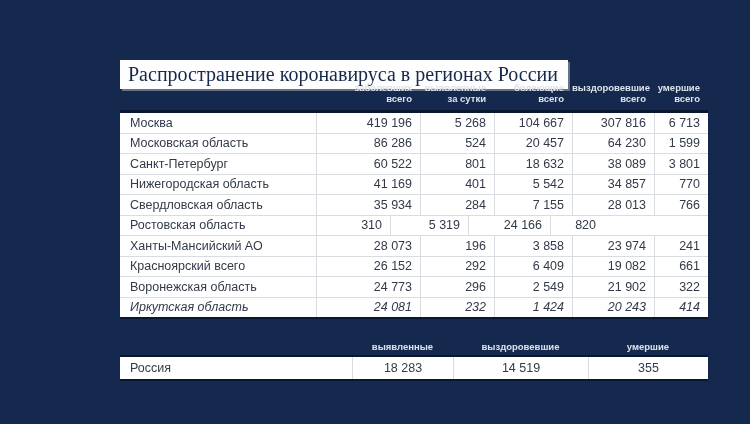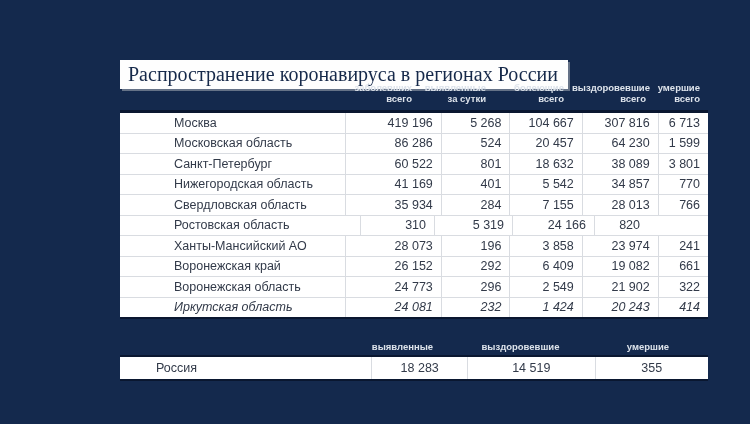--- a/index.html
+++ b/index.html
@@ -13,33 +13,33 @@
   .rt-header{position:absolute;left:120px;top:82px;width:588px;display:flex;align-items:flex-end;}
   .hcell{font-size:9.5px;font-weight:bold;color:#dde3eb;text-align:right;line-height:11px;
          padding:0 8px 4px 0;white-space:pre-line;box-sizing:border-box;}
   .rt-body{position:absolute;left:120px;top:110px;width:588px;background:#fff;
            border-top:3px solid #0a1730;border-bottom:2px solid #0a1730;box-sizing:content-box;}
   .row{display:flex;height:19.5px;align-items:stretch;border-bottom:1px solid #d9dce1;
        font-size:12.5px;color:#323a49;}
   .row:last-child{border-bottom:none;font-style:italic;}
   .cell{box-sizing:border-box;display:flex;align-items:center;justify-content:flex-end;
         padding-right:8px;border-left:1px solid #d9dce1;}
-  .cell.region{justify-content:flex-start;padding-left:10px;padding-right:0;border-left:none;margin-left:44px;}
+  .cell.region{justify-content:flex-start;padding-left:10px;padding-right:0;border-left:none;}
   .w-region{width:196px;box-sizing:border-box;}
   .w0{width:104px;}.w1{width:74px;}.w2{width:78px;}.w3{width:82px;}.w4{width:54px;}
   
   .bt-header{position:absolute;left:120px;top:341px;width:588px;display:flex;}
   .bh{font-size:9.5px;font-weight:bold;color:#dde3eb;text-align:center;line-height:11px;
       padding-bottom:3px;box-sizing:border-box;}
   .bt-body{position:absolute;left:120px;top:355px;width:588px;background:#fff;
            border-top:2px solid #0a1730;border-bottom:2px solid #0a1730;}
   .brow{display:flex;height:22px;align-items:stretch;font-size:12.5px;color:#323a49;}
   .bcell{box-sizing:border-box;display:flex;align-items:center;justify-content:center;
          border-left:1px solid #d9dce1;}
-  .bcell.region{justify-content:flex-start;padding-left:4px;border-left:none;margin-left:32px;}
+  .bcell.region{justify-content:flex-start;padding-left:10px;border-left:none;}
   .bw-region{width:232px;box-sizing:border-box;}
   .bw0{width:101px;}.bw1{width:135px;}.bw2{width:120px;}
 </style>
 </head>
 <body>
 
 <div class="wrap">
   <div class="title">Распространение коронавируса в регионах России</div>
 
   <div class="rt-header">
@@ -105,21 +105,21 @@
       </div>
       <div class="row">
         <div class="cell region w-region">Ханты-Мансийский АО</div>
         <div class="cell w0">28 073</div>
         <div class="cell w1">196</div>
         <div class="cell w2">3 858</div>
         <div class="cell w3">23 974</div>
         <div class="cell w4">241</div>
       </div>
       <div class="row">
-        <div class="cell region w-region">Воронежская край</div>
+        <div class="cell region w-region">Красноярский всего</div>
         <div class="cell w0">26 152</div>
         <div class="cell w1">292</div>
         <div class="cell w2">6 409</div>
         <div class="cell w3">19 082</div>
         <div class="cell w4">661</div>
       </div>
       <div class="row">
         <div class="cell region w-region">Воронежская область</div>
         <div class="cell w0">24 773</div>
         <div class="cell w1">296</div>

